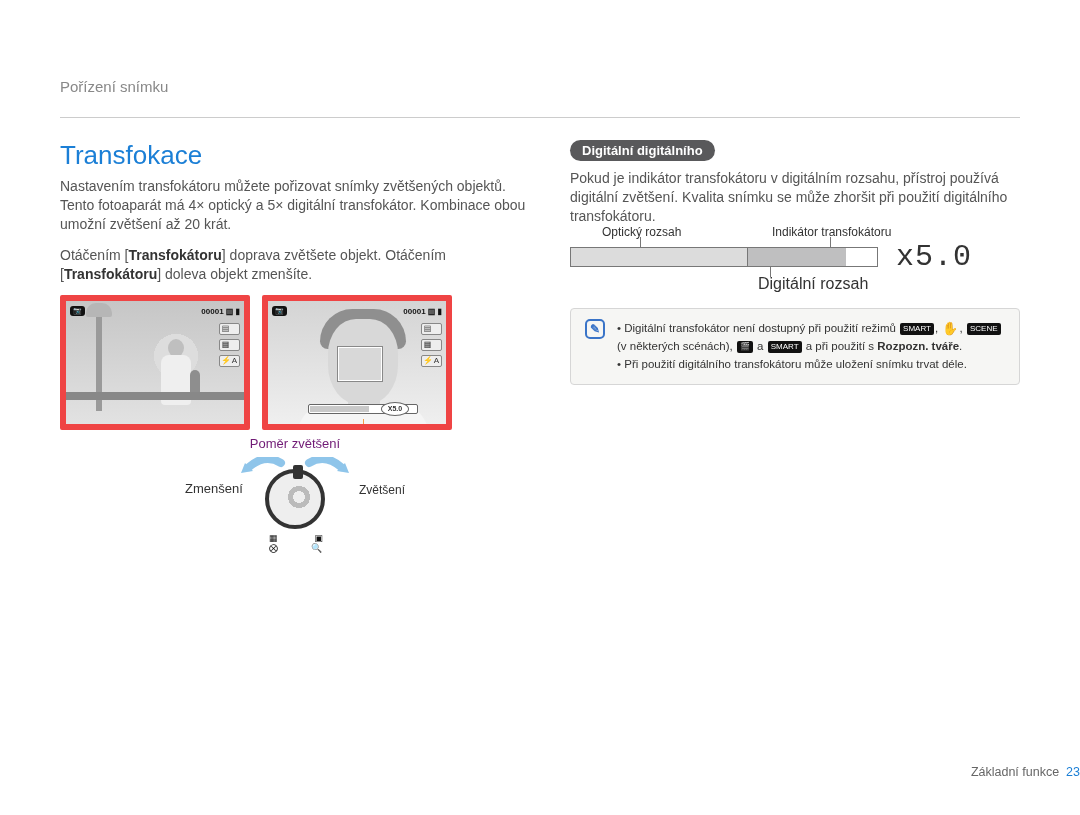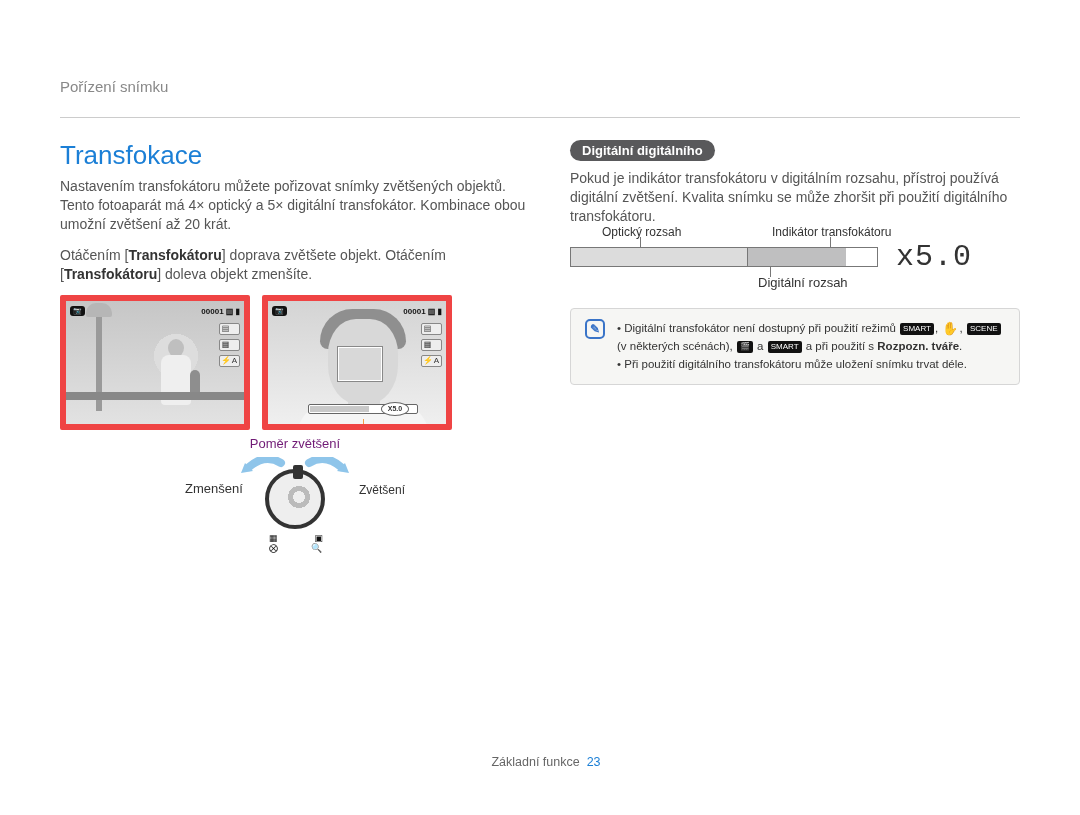--- a/index.html
+++ b/index.html
@@ -146,42 +146,42 @@
     height:20px;border:1px solid #777;background:#fff;position:relative;
   }
   .zoom-bar-fig .optical{
     position:absolute;left:0;top:0;bottom:0;width:58%;background:#dcdcdc;border-right:1px solid #777;
   }
   .zoom-bar-fig .digital{
     position:absolute;left:58%;top:0;bottom:0;right:10%;background:#bfbfc0;
   }
   .zoom-lbl-top-left{position:absolute;top:-22px;left:32px;font-size:12px;}
   .zoom-lbl-top-right{position:absolute;top:-22px;right:-44px;font-size:12px;width:150px;}
-  .zoom-lbl-bot{position:absolute;top:28px;left:188px;font-size:13px;text-align:center;}
+  .zoom-lbl-bot{position:absolute;top:28px;left:188px;font-size:16px;text-align:center;}
   .zoom-tick{position:absolute;width:1px;height:8px;background:#777;}
   .zoom-value{
     font-size:30px;font-family:"Courier New",monospace;color:#333;letter-spacing:1px;
   }
   .note-box{
     margin-top:34px;border:1px solid #d6d6d6;background:#f6f6f4;border-radius:4px;
     padding:10px 14px;display:flex;gap:12px;align-items:flex-start;
   }
   .note-icon{
     width:20px;height:20px;border:2px solid #3a74c8;border-radius:5px;color:#3a74c8;
     font-weight:bold;display:flex;align-items:center;justify-content:center;font-size:12px;flex-shrink:0;
   }
   .note-box ul{list-style:none;font-size:11.5px;color:#333;line-height:1.6;}
   .note-box li::before{content:"\2022  ";}
   .inline-icon{
     display:inline-block;vertical-align:middle;background:#111;color:#fff;
     font-size:8px;padding:1px 3px;border-radius:2px;margin:0 1px;line-height:10px;
   }
   .inline-icon.hand{background:transparent;color:#111;font-size:13px;padding:0;}
   .footer{
-    position:absolute;left:0;right:0;bottom:46px;text-align:center;
+    position:absolute;left:0;right:0;bottom:36px;text-align:right;
     font-size:12.5px;color:#666;margin-left:12px;
   }
   .footer .pg{color:#1b7fd6;}
 </style>
 </head>
 <body>
 
 <div class="page">
   <div class="breadcrumb">Pořízení snímku</div>
 

